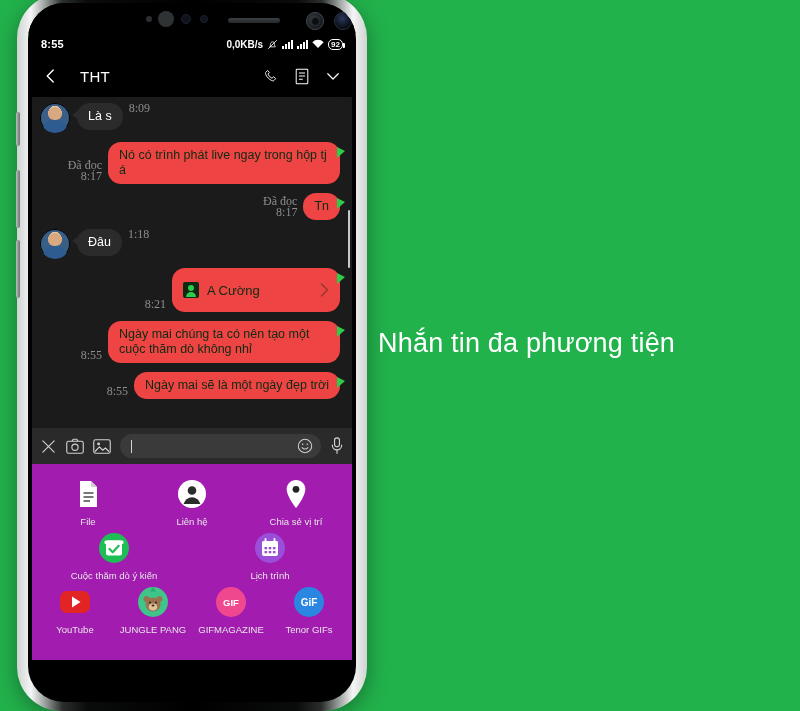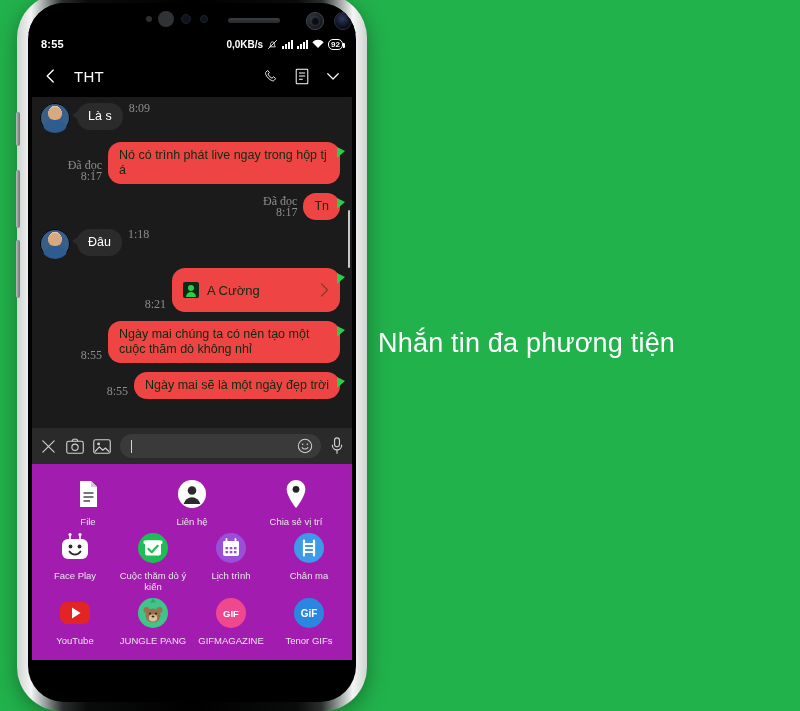--- a/index.html
+++ b/index.html
@@ -66,21 +66,21 @@
   .bars i:nth-child(1){height:3px}.bars i:nth-child(2){height:5px}
   .bars i:nth-child(3){height:7px}.bars i:nth-child(4){height:9px}
   #battery { border:1px solid #fff; border-radius:5px; padding:0 2px; font-size:8px;
     font-weight:bold; line-height:10px; height:11px; position:relative; }
   #battery:after { content:""; position:absolute; right:-3px; top:3px; width:2px; height:5px;
     background:#fff; border-radius:0 1px 1px 0; }
 
   
   #chat-header { height:42px; background:#000; display:flex; align-items:center; padding:0 10px; color:#fff; }
   #back-icon { width:18px; height:18px; flex:none; }
-  #chat-title { font-size:15px; margin-left:14px; letter-spacing:.3px; }
+  #chat-title { font-size:15px; margin-left:20px; letter-spacing:.3px; }
   #header-actions { margin-left:auto; display:flex; align-items:center; gap:14px; }
   #header-actions svg { display:block; }
 
   
   #messages { position:relative; height:calc(100% - 22px - 42px - 36px - 196px);
     background:#1b1b1b; padding:6px 12px 0 8px; overflow:hidden;border-radius:14px; }
   .row { display:flex; align-items:flex-start; margin-bottom:9px; }
   .row.out { justify-content:flex-end; align-items:flex-end; }
   .avatar { width:30px; height:30px; border-radius:50%; flex:none; margin-right:7px;
     background:radial-gradient(circle at 50% 32%, #e8c4a2 0 26%, #3a5f86 27% 100%);
@@ -340,35 +340,20 @@
               </svg>
             </div>
             <div class="att-label">Chia sẻ vị trí</div>
           </div>
         </div>
 
         <div class="att-row">
           <div class="att">
             <div class="att-ico">
               <svg width="34" height="34" viewBox="0 0 34 34">
-                <line x1="12" y1="4" x2="12" y2="8" stroke="#fff" stroke-width="1.6"></line>
-                <line x1="22" y1="4" x2="22" y2="8" stroke="#fff" stroke-width="1.6"></line>
-                <circle cx="12" cy="3.6" r="1.6" fill="#fff"></circle>
-                  <circle cx="22" cy="3.6" r="1.6" fill="#fff"></circle>
-                <rect x="4" y="8" width="26" height="20" rx="6" fill="#fff"></rect>
-                <circle cx="12.5" cy="15.5" r="1.9" fill="#2b2b2b"></circle>
-                <circle cx="21.5" cy="15.5" r="1.9" fill="#2b2b2b"></circle>
-                <path d="M11.5 20.5a6.5 6.5 0 0 0 11 0" fill="none" stroke="#2b2b2b" stroke-width="1.8" stroke-linecap="round"></path>
-              </svg>
-            </div>
-            <div class="att-label">Face Play</div>
-          </div>
-          <div class="att">
-            <div class="att-ico">
-              <svg width="34" height="34" viewBox="0 0 34 34">
                 <circle cx="17" cy="17" r="15" fill="#1ebd55"></circle>
                 <rect x="9" y="9.5" width="16" height="15" rx="2.2" fill="#fff"></rect>
                 <rect x="7.5" y="9.5" width="19" height="3.6" rx="1.3" fill="#fff"></rect>
                 <path d="M12.5 18l3.2 3.2 6-6.4" fill="none" stroke="#1ebd55" stroke-width="2.2" stroke-linecap="round" stroke-linejoin="round"></path>
               </svg>
             </div>
             <div class="att-label">Cuộc thăm dò ý kiến</div>
           </div>
           <div class="att">
             <div class="att-ico">
@@ -383,35 +368,20 @@
                   <rect x="11.5" y="20" width="2.6" height="2.3"></rect>
                     <rect x="15.7" y="20" width="2.6" height="2.3"></rect>
                     <rect x="19.9" y="20" width="2.6" height="2.3"></rect>
                 </g>
                 <line x1="12.5" y1="8" x2="12.5" y2="11" stroke="#fff" stroke-width="1.8" stroke-linecap="round"></line>
                 <line x1="21.5" y1="8" x2="21.5" y2="11" stroke="#fff" stroke-width="1.8" stroke-linecap="round"></line>
               </svg>
             </div>
             <div class="att-label">Lịch trình</div>
           </div>
-          <div class="att">
-            <div class="att-ico">
-              <svg width="34" height="34" viewBox="0 0 34 34">
-                <circle cx="17" cy="17" r="15" fill="#3d9ae8"></circle>
-                <g stroke="#fff" stroke-width="2.2" stroke-linecap="round">
-                  <line x1="12" y1="9.5" x2="12" y2="24.5"></line>
-                    <line x1="22" y1="9.5" x2="22" y2="24.5"></line>
-                  <line x1="12" y1="13" x2="22" y2="13"></line>
-                    <line x1="12" y1="17" x2="22" y2="17"></line>
-                    <line x1="12" y1="21" x2="22" y2="21"></line>
-                </g>
-              </svg>
-            </div>
-            <div class="att-label">Chân ma</div>
-          </div>
         </div>
 
         <div class="att-row">
           <div class="att">
             <div class="att-ico">
               <svg width="34" height="34" viewBox="0 0 34 34">
                 <rect x="2" y="6" width="30" height="22" rx="7" fill="#e32424"></rect>
                 <path d="M14 11.5l8.5 5.5-8.5 5.5z" fill="#fff"></path>
               </svg>
             </div>

